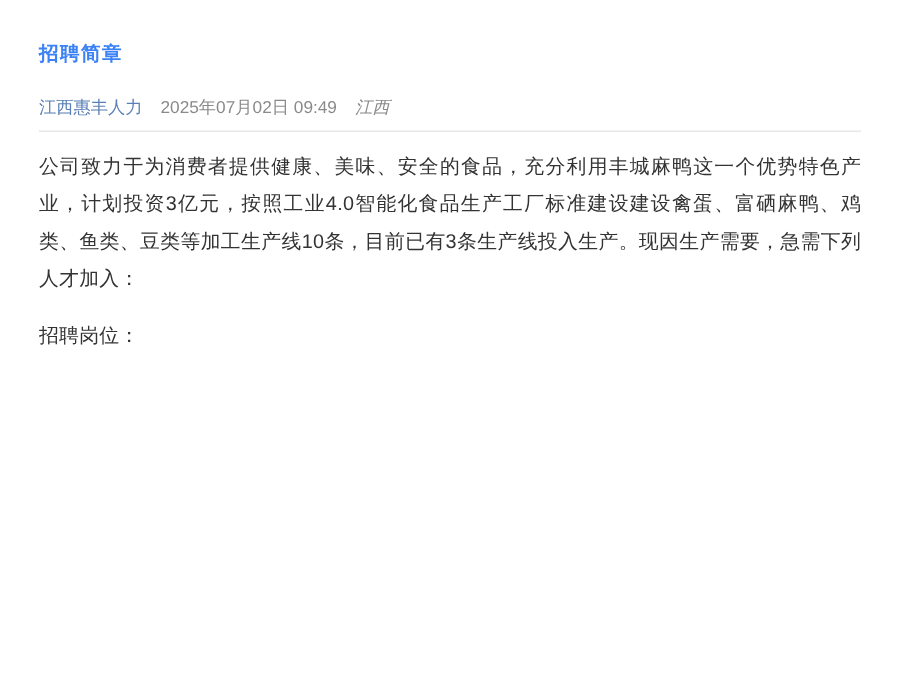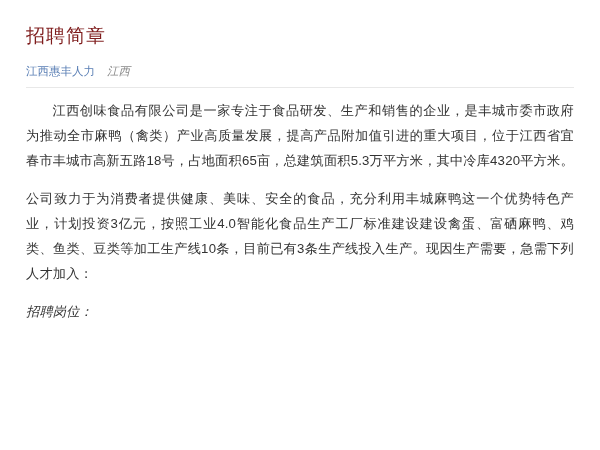--- a/index.html
+++ b/index.html
@@ -15,23 +15,23 @@
   }
   .page {
     position: relative;
     width: 600px;
     height: 450px;
     background: #ffffff;
     box-sizing: border-box;
     padding: 22px 26px 0 26px;
   }
   .article-title {
-    font-size: 19px;
-    font-weight: normal;
-    color: #7f1d1d;
+    font-size: 13px;
+    font-weight: bold;
+    color: #3b82f6;
     letter-spacing: 1px;
     line-height: 28px;
     margin: 0 0 14px 0;
   }
   .meta-row {
     display: flex;
     align-items: flex-start;
     font-size: 11.5px;
     color: #8a8a8a;
     margin-bottom: 6px;
@@ -59,36 +59,35 @@
     color: #333333;
     margin: 0 0 13px 0;
     text-align: justify;
     letter-spacing: 0.2px;
   }
   .body-text p.indent {
     text-indent: 2em;
   }
   .body-text p.last {
     margin-bottom: 0;
-    font-style: italic;
   }
 </style>
 </head>
 <body>
 
 <div class="page">
 
   <h1 class="article-title">招聘简章</h1>
 
   <div class="meta-row">
     <span class="meta-source">江西惠丰人力</span>
+    <span class="meta-date">2025年07月02日 09:49</span>
     <span class="meta-region">江西</span>
   </div>
 
   <div class="divider"></div>
 
   <div class="body-text">
-    <p class="indent">江西创味食品有限公司是一家专注于食品研发、生产和销售的企业，是丰城市委市政府为推动全市麻鸭（禽类）产业高质量发展，提高产品附加值引进的重大项目，位于江西省宜春市丰城市高新五路18号，占地面积65亩，总建筑面积5.3万平方米，其中冷库4320平方米。</p>
     <p>公司致力于为消费者提供健康、美味、安全的食品，充分利用丰城麻鸭这一个优势特色产业，计划投资3亿元，按照工业4.0智能化食品生产工厂标准建设建设禽蛋、富硒麻鸭、鸡类、鱼类、豆类等加工生产线10条，目前已有3条生产线投入生产。现因生产需要，急需下列人才加入：</p>
     <p class="last">招聘岗位：</p>
   </div>
 
 </div>
 
 </body></html>

